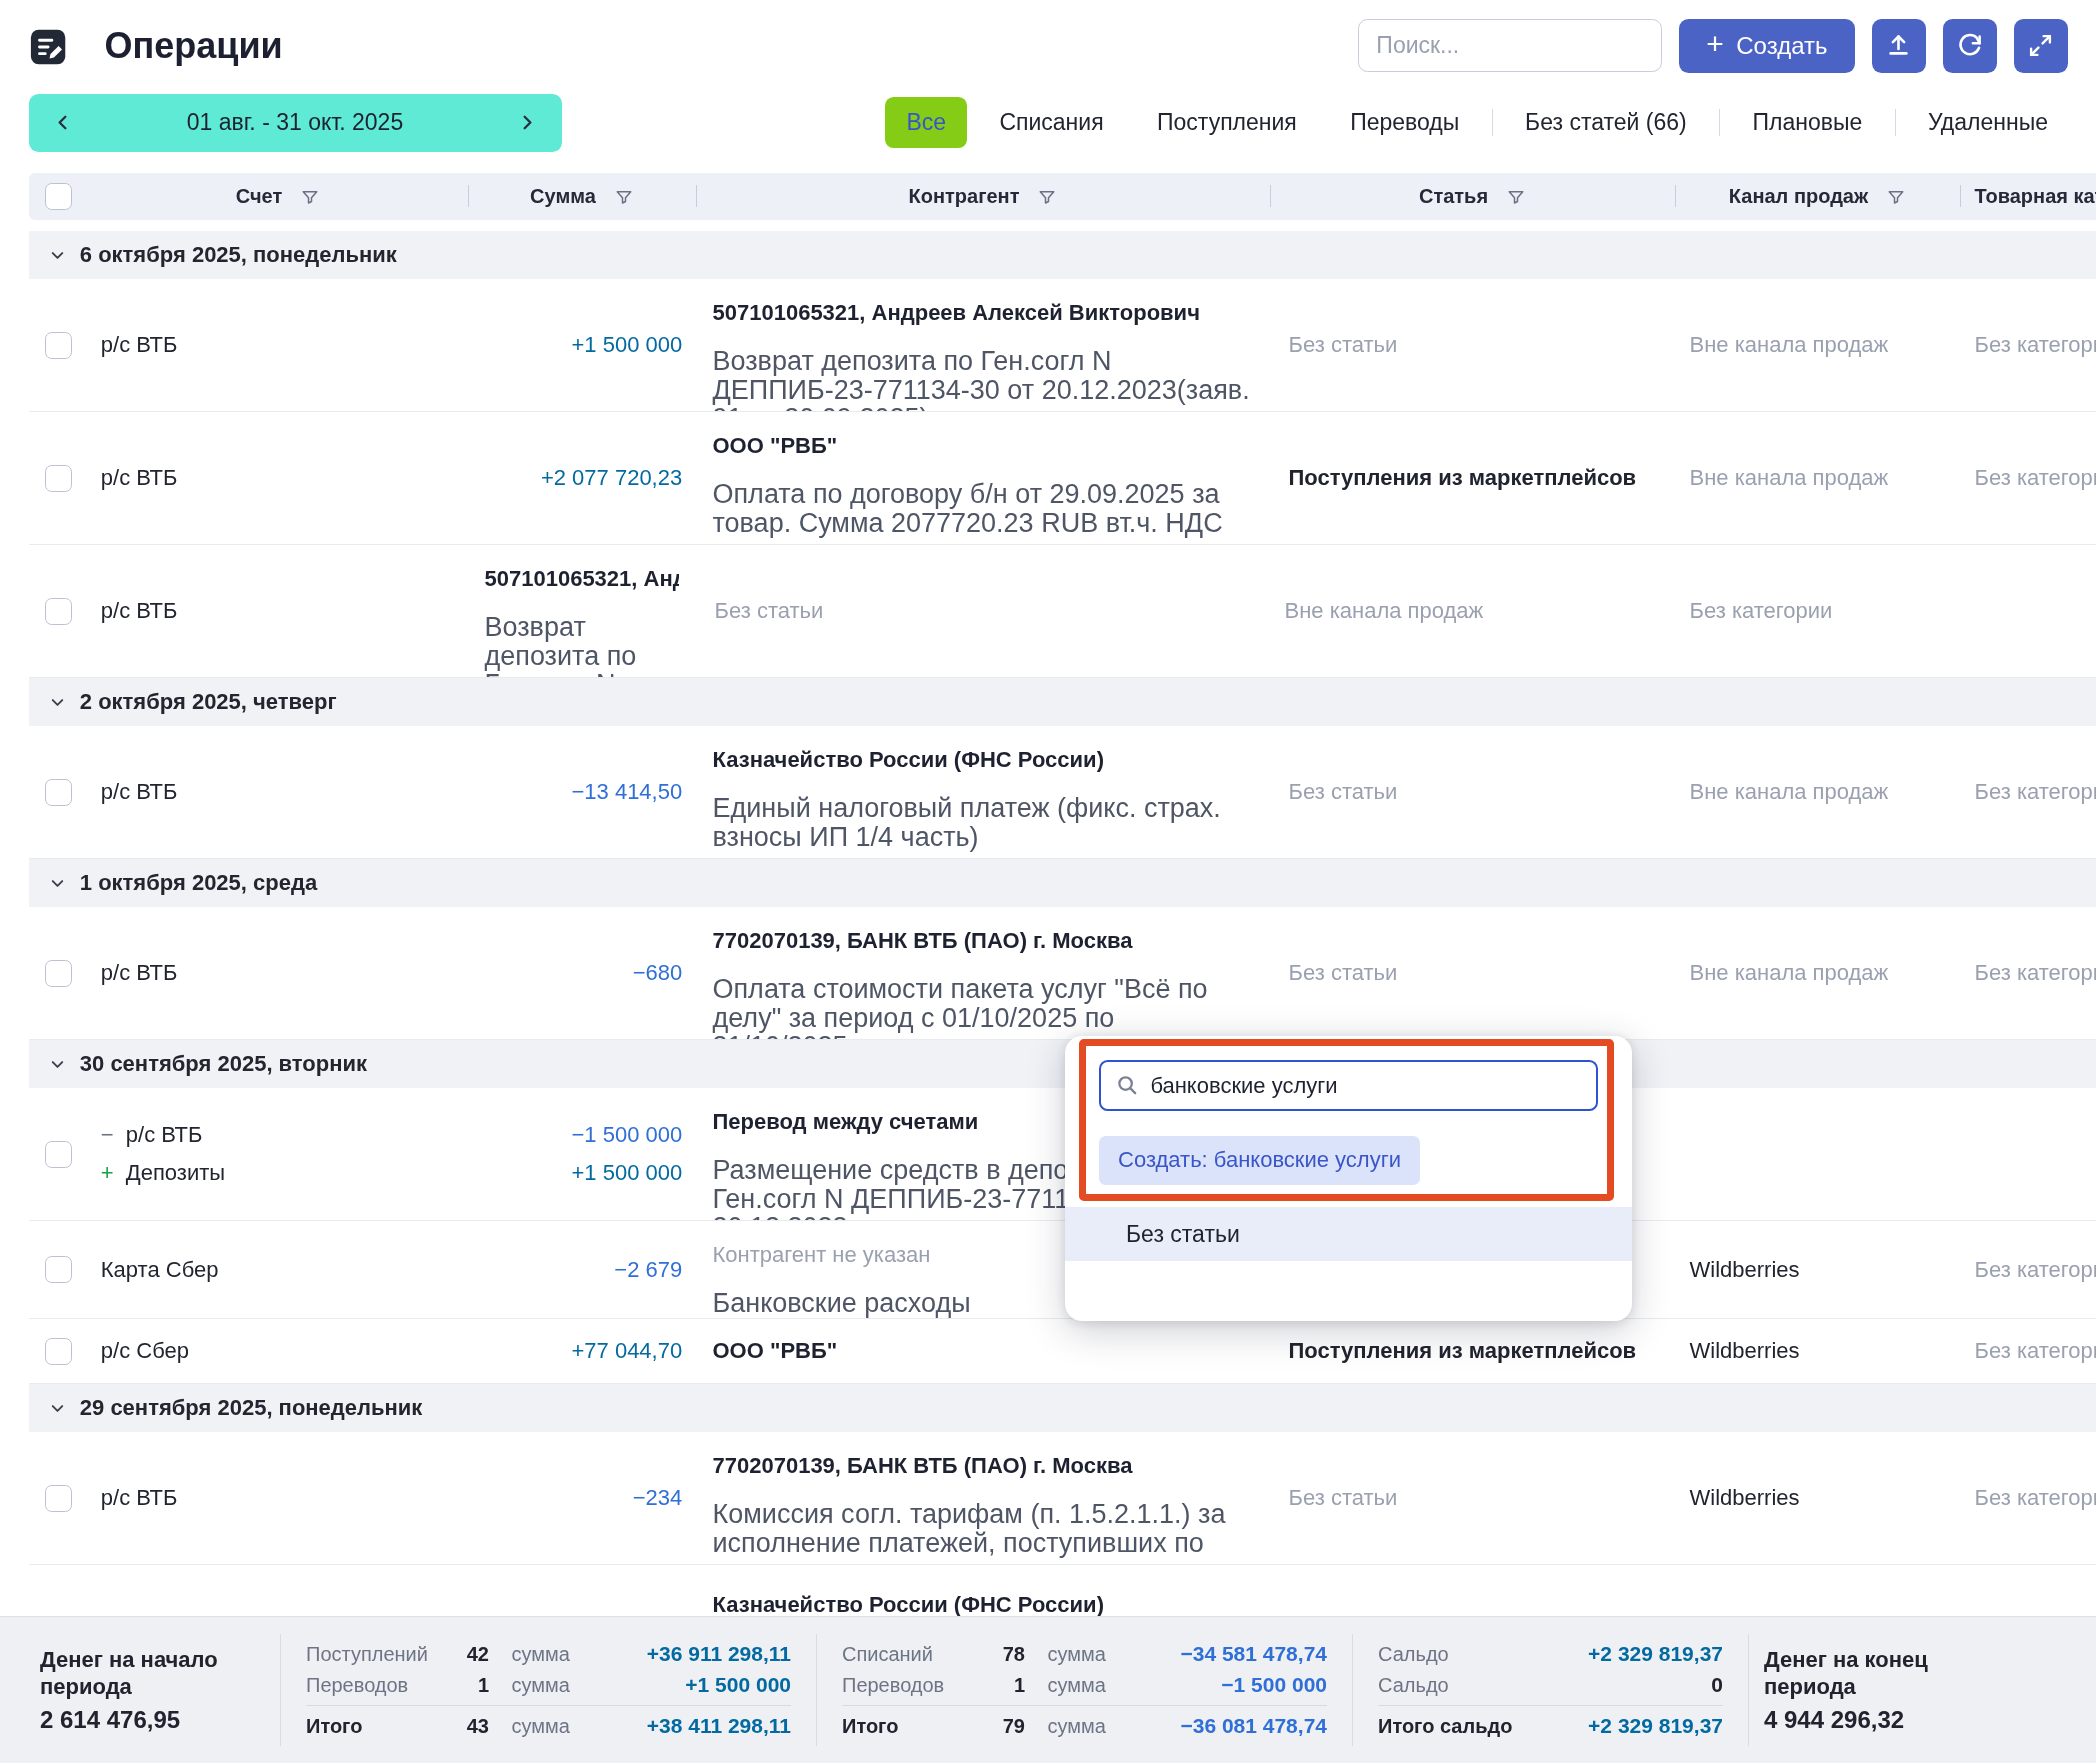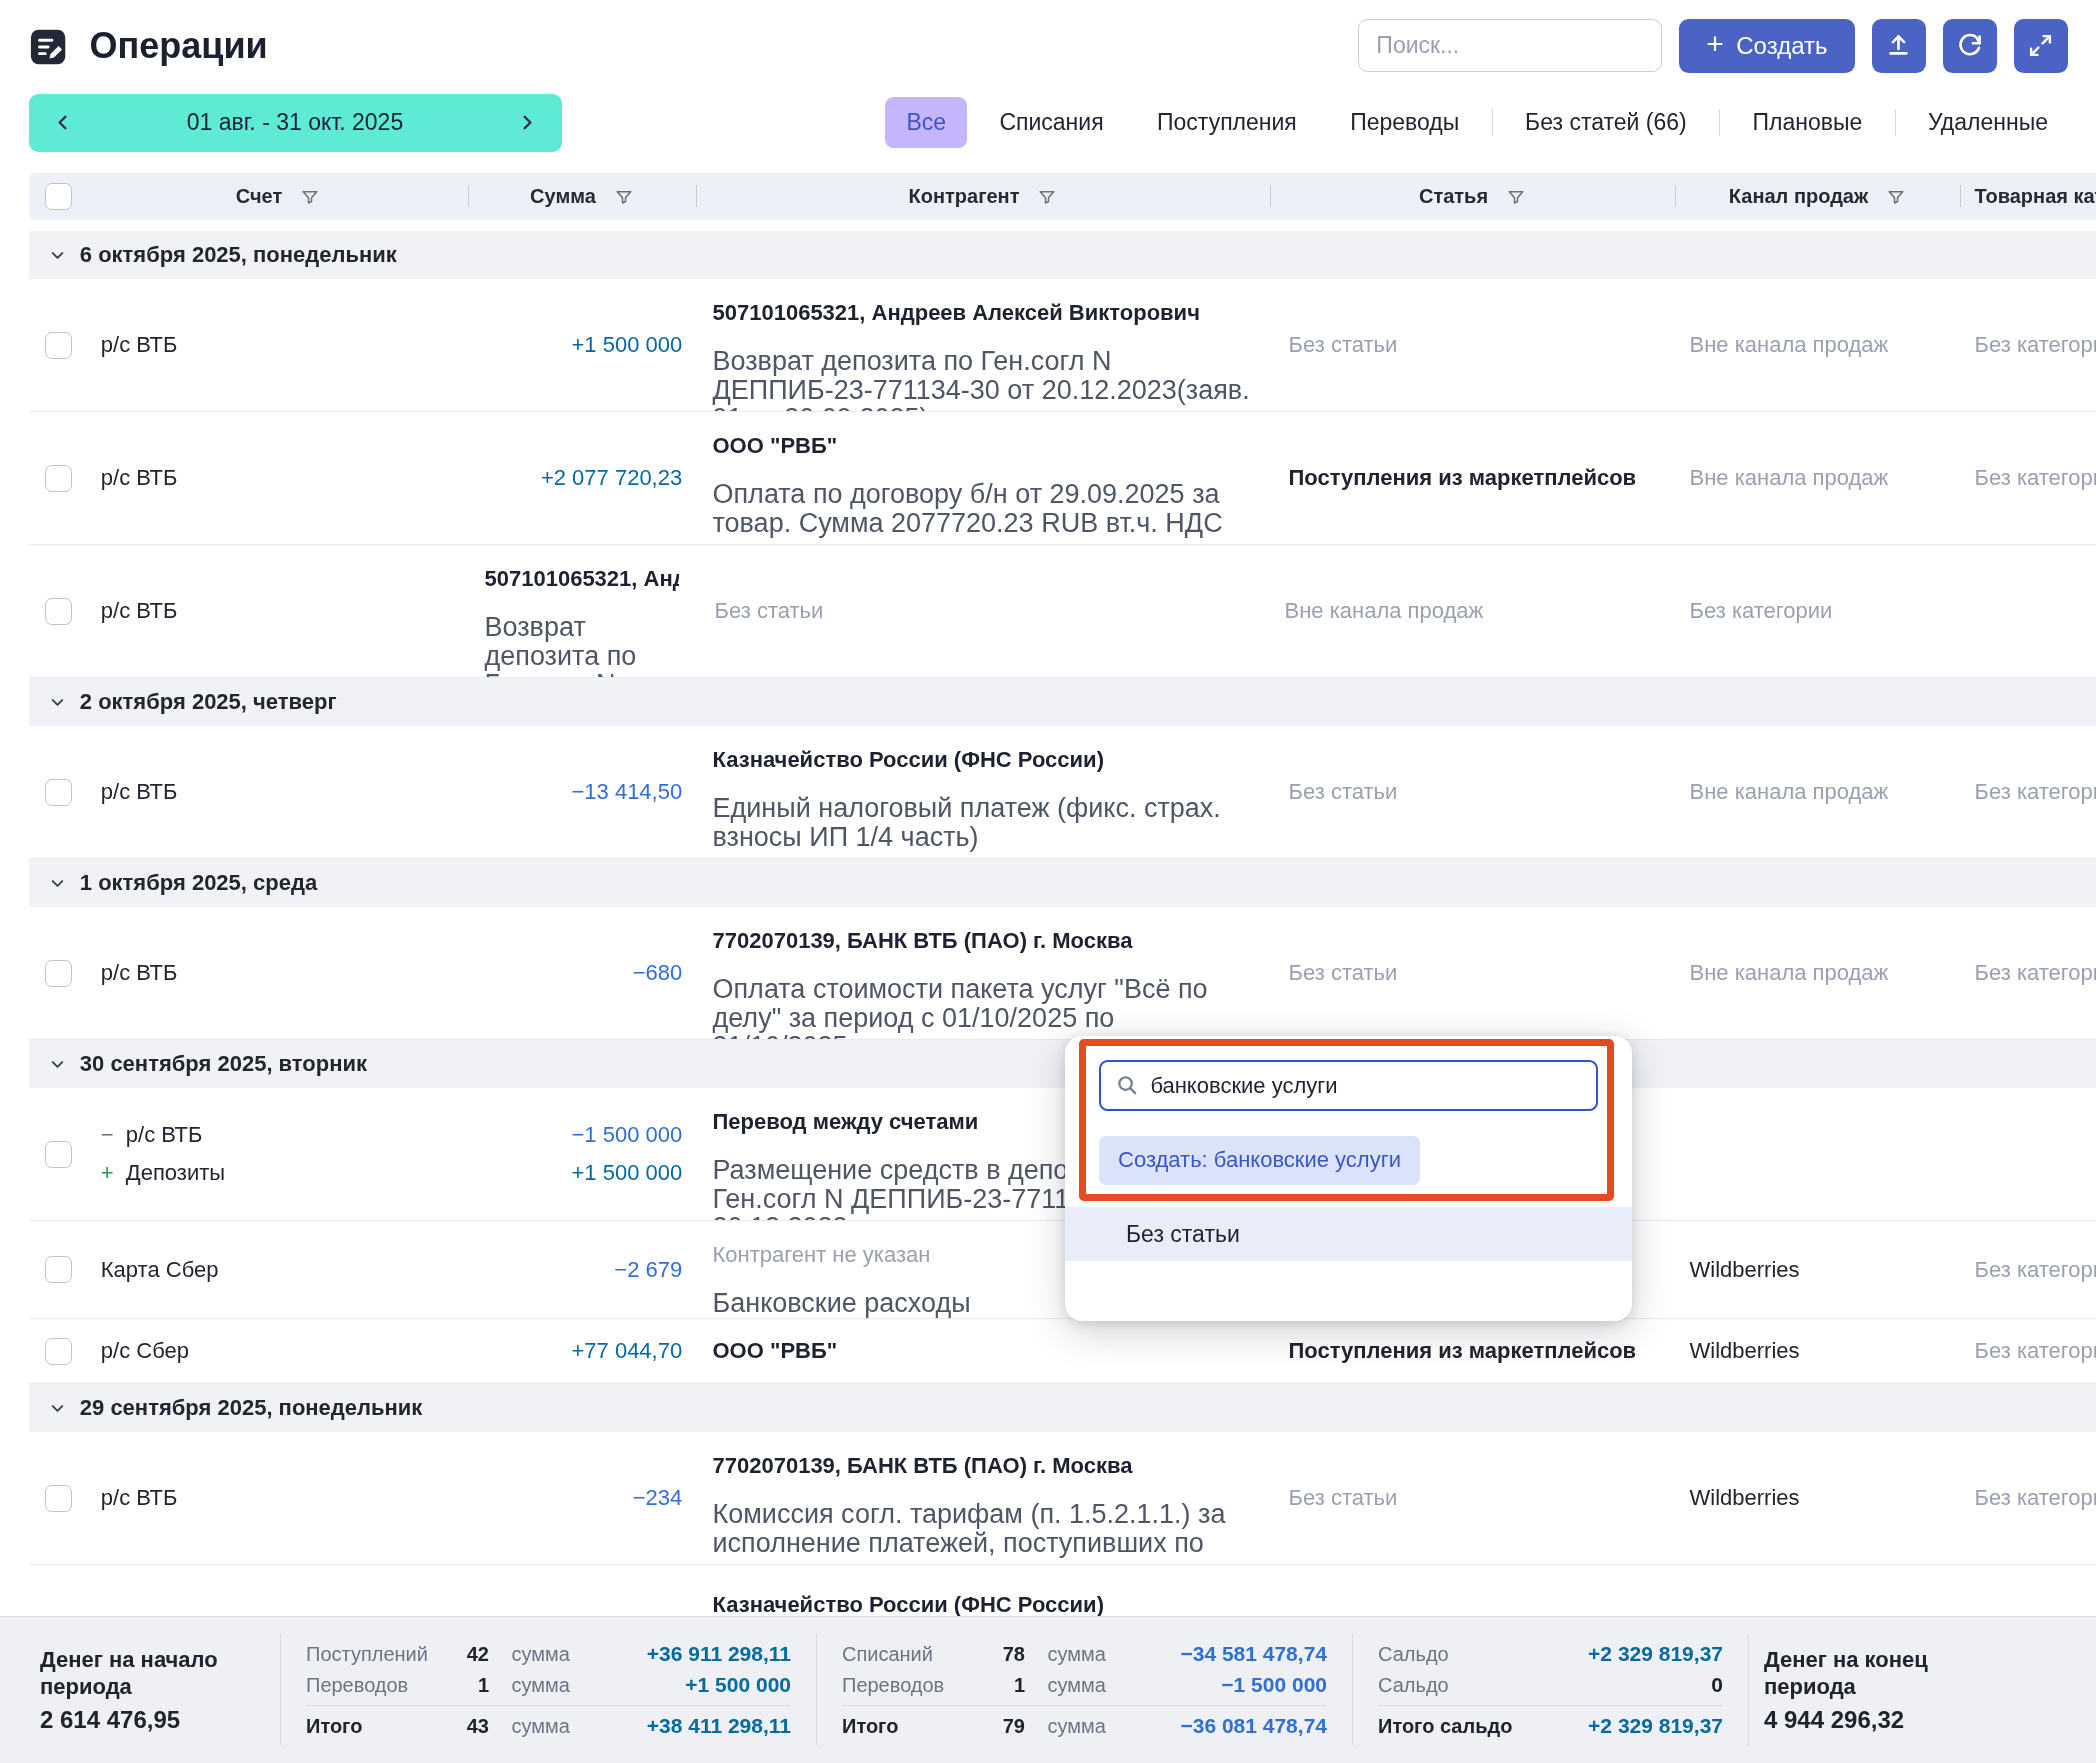--- a/index.html
+++ b/index.html
@@ -3,21 +3,21 @@
 <meta charset="utf-8">
 <style>
   *{margin:0;padding:0;box-sizing:border-box}
   html,body{width:2096px;height:1763px;overflow:hidden;background:#fff;
     font-family:"Liberation Sans", sans-serif;color:#21242f}
   .app{position:relative;width:2096px;height:1763px;overflow:hidden}
 
   
   .topbar{position:absolute;top:0;left:0;right:0;height:91px;display:flex;
     align-items:center;justify-content:space-between;padding:0 28.5px}
-  .title-wrap{display:flex;align-items:flex-end;gap:19px}
+  .title-wrap{display:flex;align-items:flex-end;gap:34px}
   .page-title{font-size:36px;font-weight:700;color:#1d2030}
   .top-actions{display:flex;align-items:center;gap:17px}
   .search-input{width:304px;height:53px;border:1.9px solid #c9cdd9;border-radius:9.5px;
     padding:0 17px;font-size:23px;color:#21242f;outline:none;font-family:inherit}
   .search-input::placeholder{color:#9aa0b0}
   .btn{height:54px;border:none;border-radius:9.5px;background:#4a63c5;color:#fff;
     display:flex;align-items:center;justify-content:center;cursor:pointer}
   .btn-create{padding:0 27px;font-size:24px;gap:12.4px;font-family:inherit}
   .btn-create .plus{font-size:30px;font-weight:400;line-height:1;margin-top:-2.9px}
   .btn-icon{width:54px}
@@ -25,21 +25,21 @@
   
   .filterbar{position:absolute;top:91px;left:28.5px;right:27px;height:63px;
     display:flex;align-items:center;justify-content:space-between}
   .date-nav{display:flex;align-items:center;justify-content:space-between;
     background:#5eead4;border-radius:9.5px;height:58px;width:533px;padding:0 13.3px}
   .nav-arrow{width:42px;height:42px;display:flex;align-items:center;justify-content:center;
     cursor:pointer;background:none;border:none}
   .date-range{font-size:23px;font-weight:500;color:#1e2130}
   .tabs{display:flex;align-items:center;gap:11.4px}
   .tab{padding:12.4px 21px;border-radius:8.6px;font-size:23px;color:#22242f;cursor:pointer;white-space:nowrap}
-  .tab.active{background:#c4b5fd;color:#3a55c8;font-weight:500}
+  .tab.active{background:#84cc16;color:#3a55c8;font-weight:500}
   .tab-sep{width:1px;height:27px;background:#d7dae2}
 
   
   .table{position:absolute;top:173px;left:28.5px;right:0;bottom:147px;overflow:hidden}
   .grid{display:grid;grid-template-columns:59px 380px 228px 574px 405px 285px 164px}
   .thead{height:47px;background:#edf0f6;border-radius:5.7px 0 0 5.7px;margin-bottom:11.4px}
   .th{display:flex;align-items:center;justify-content:center;gap:19px;font-size:20px;
     font-weight:600;color:#262a38;position:relative;white-space:nowrap;overflow:hidden}
   .th:nth-child(n+3)::before{content:"";position:absolute;left:0;top:12.4px;height:22px;width:1px;background:#c9cdd9}
   .th-last{justify-content:flex-start;padding-left:15px}

